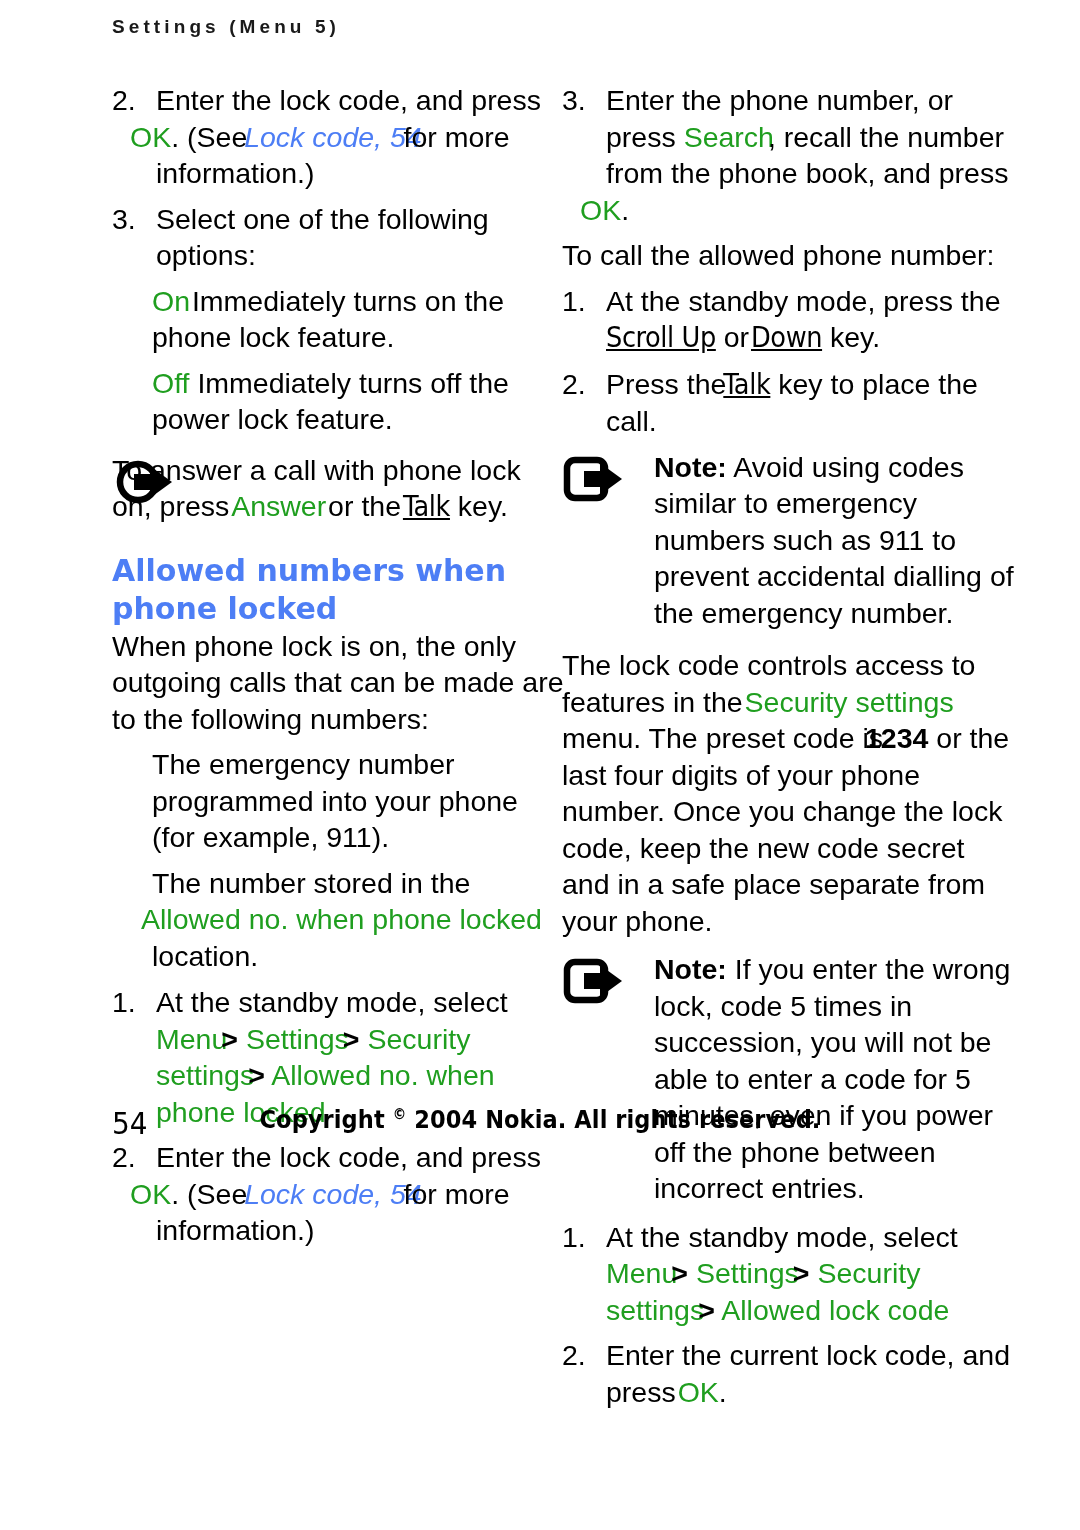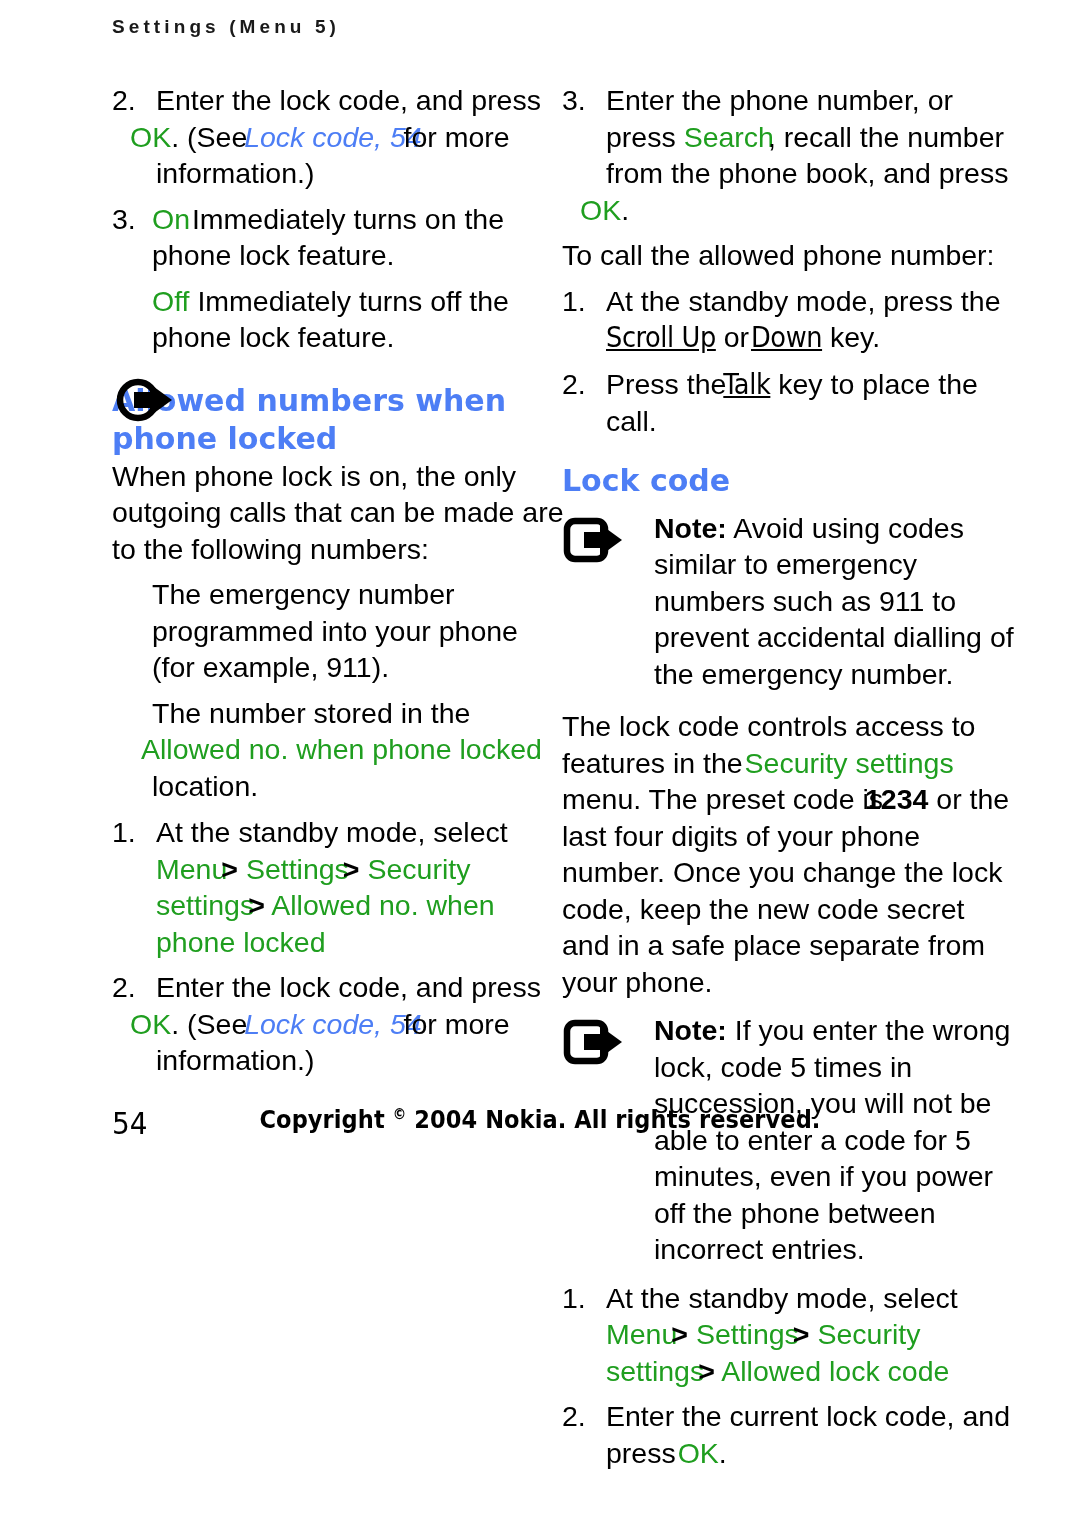--- a/index.html
+++ b/index.html
@@ -176,40 +176,43 @@
   <div class="running-head">Settings (Menu 5)</div>
 
   <div class="col col-left">
 
     <div class="numitem">
       <span class="num">2.</span><span>Enter the lock code, and press </span><span class="ui overlap-ok">OK</span><span>.</span>
       <span>(See </span><span class="link tight-left">Lock code, 54</span><span class="tight-left-lg"> for more information.)</span>
     </div>
 
     <div class="numitem">
-      <span class="num">3.</span>
+      <span class="num">3.</span><span>Select one of the following options:</span>
     </div>
 
     <div class="bullet">
       <span class="ui">On</span><span class="tight-left-sm"> Immediately turns on the phone lock feature.</span>
     </div>
 
     <div class="bullet">
-      <span class="ui">Off</span><span> Immediately turns off the phone lock feature.</span>
+      <span class="ui">Off</span><span> Immediately turns off the power lock feature.</span>
     </div>
 
     <div class="callout" style="margin-top:14px;">
       <span class="callout-icon">
         <svg width="74" height="50" viewBox="0 0 74 50">
           <circle cx="26" cy="24" r="18" fill="none" stroke="#000" stroke-width="6.5"></circle>
           <path d="M22 16 L38 16 L38 8 L60 24 L38 40 L38 32 L22 32 Z" fill="#000"></path>
         </svg>
       </span>
     </div>
 
+    <div class="para" style="margin-top:14px;">
+      <span>To answer a call with phone lock on, press </span><span class="ui tight-left-sm">Answer</span><span class="tight-left-sm"> or the </span><span class="keyname tight-left-sm">Talk</span><span> key.</span>
+    </div>
 
     <div class="heading spaced-top spaced-bot">Allowed numbers when phone locked</div>
 
     <div class="para">When phone lock is on, the only outgoing calls that can be made are to the following numbers:</div>
 
     <div class="bullet">The emergency number programmed into your phone (for example, 911).</div>
 
     <div class="bullet tight">
       <span>The number stored in the </span><span class="ui tight-left">Allowed no. when phone locked</span><span class="tight-left-lg"> location.</span>
     </div>
@@ -238,21 +241,20 @@
     <div class="para">To call the allowed phone number:</div>
 
     <div class="numitem">
       <span class="num">1.</span><span>At the standby mode, press the </span><span class="keyname">Scroll Up</span><span> or </span><span class="keyname tight-left-sm">Down</span><span> key.</span>
     </div>
 
     <div class="numitem">
       <span class="num">2.</span><span>Press the </span><span class="keyname tight-left">Talk</span><span> key to place the call.</span>
     </div>
 
-    <div class="heading" style="margin-top:22px; margin-bottom:10px;">Lock code</div>
 
     <div class="callout">
       <span class="callout-icon">
         <svg width="74" height="50" viewBox="0 0 74 50">
           <rect x="5" y="5" width="38" height="38" rx="8" ry="8" fill="none" stroke="#000" stroke-width="6.5"></rect>
           <path d="M22 16 L38 16 L38 8 L60 24 L38 40 L38 32 L22 32 Z" fill="#000"></path>
         </svg>
       </span>
       <span class="calloutbody"><span class="calloutlabel">Note:</span><span> Avoid using codes similar to emergency numbers such as 911 to prevent accidental dialling of the emergency number.</span></span>
     </div>

